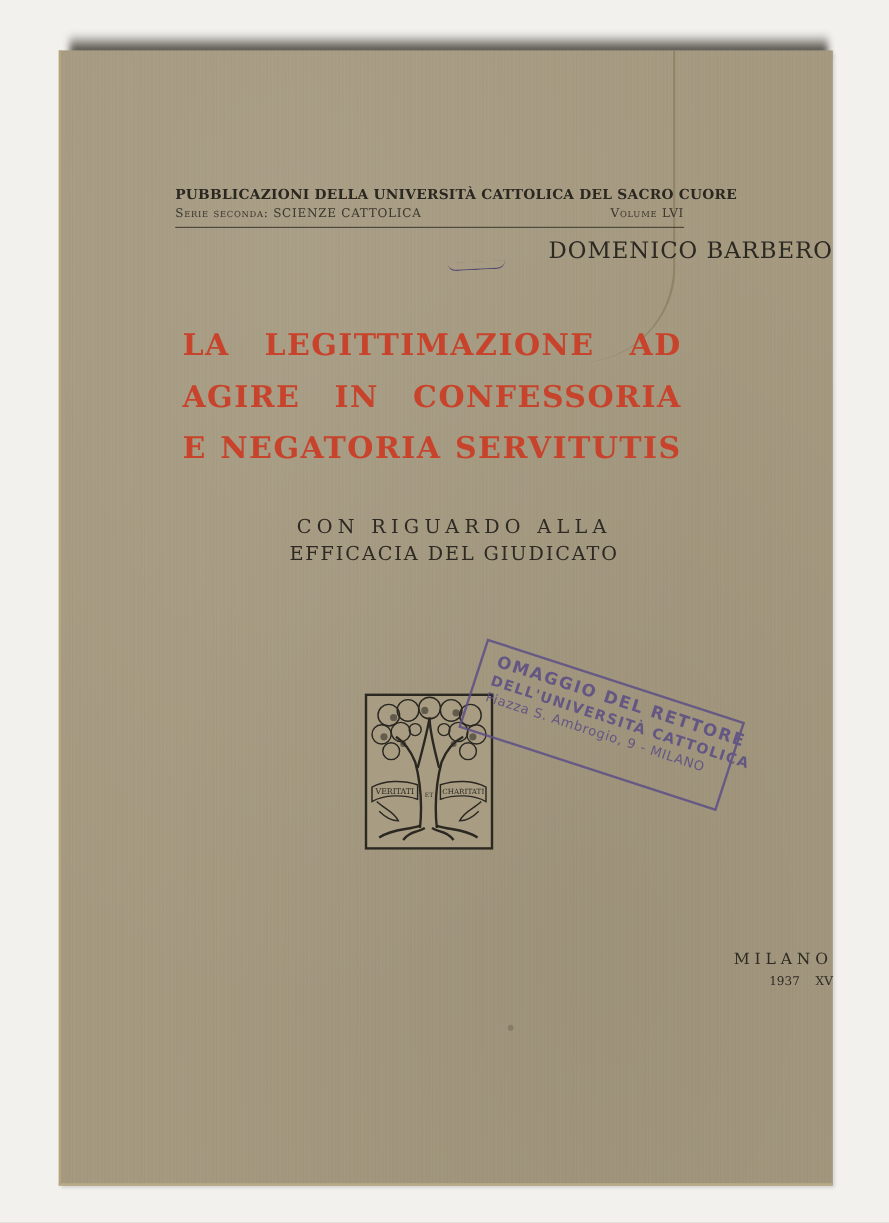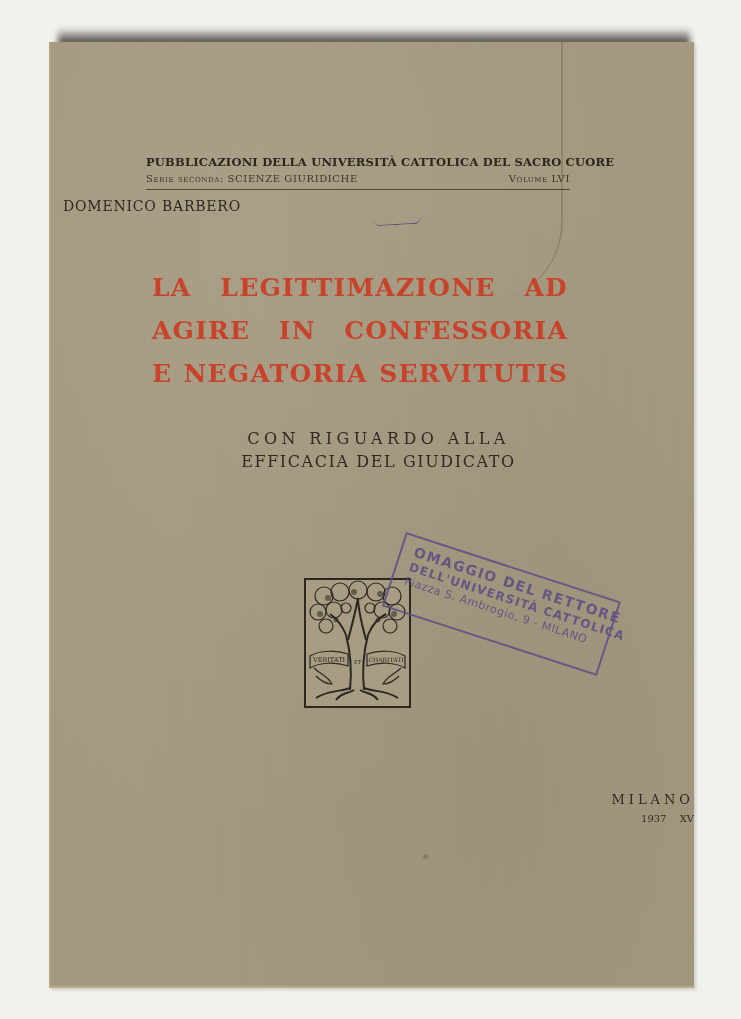--- a/index.html
+++ b/index.html
@@ -76,22 +76,22 @@
       height: 1px;
       background: #3a352c;
       margin-top: 5px;
       opacity: 0.8;
     }
     .author {
       position: absolute;
       left: 0;
       width: 100%;
       top: 156px;
-      text-align: left;
-      font-size: 14px;
+      text-align: right;
+      font-size: 19px;
       letter-spacing: 0.8px;
       color: #2c2822;
       padding-left: 12px;
       box-sizing: border-box;
     }
     .author-ink {
       position: absolute;
       left: 322px;
       top: 176px;
       width: 48px;
@@ -213,21 +213,21 @@
 
 <div class="shadow-top"></div>
 
 <div class="book">
 
   <div class="crease"></div>
 
   <div class="header">
     <div class="header-title">PUBBLICAZIONI DELLA UNIVERSITÀ CATTOLICA DEL SACRO CUORE</div>
     <div class="header-row2">
-      <span class="small-caps">Serie seconda: SCIENZE GIURIDICHE</span>
+      <span class="small-caps">Serie seconda: SCIENZE CATTOLICA</span>
       <span class="small-caps">Volume LVI</span>
     </div>
     <div class="rule"></div>
   </div>
 
   <div class="author">DOMENICO BARBERO</div>
   <div class="author-ink"></div>
 
   <div class="title">
     <span class="title-line">LA LEGITTIMAZIONE AD</span>

